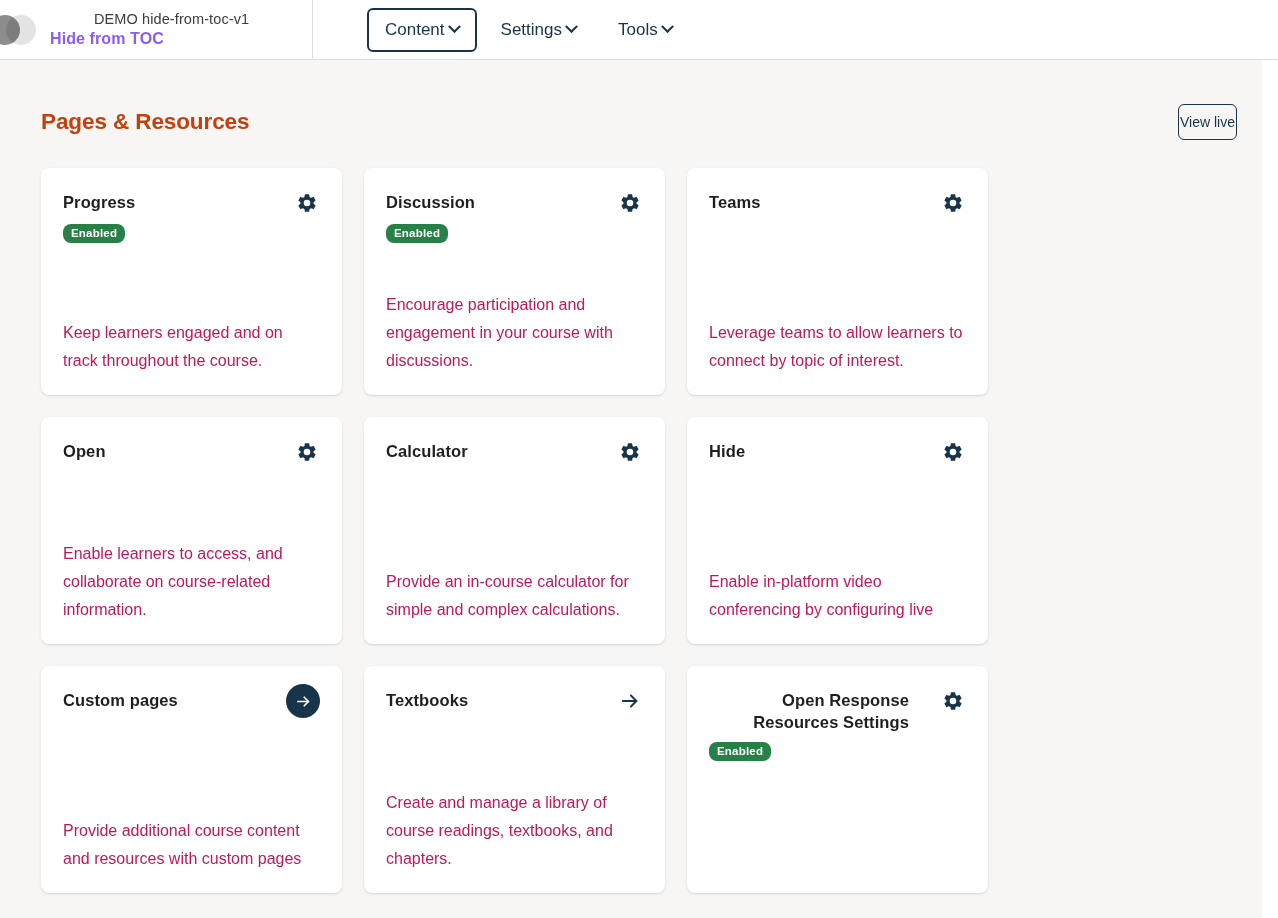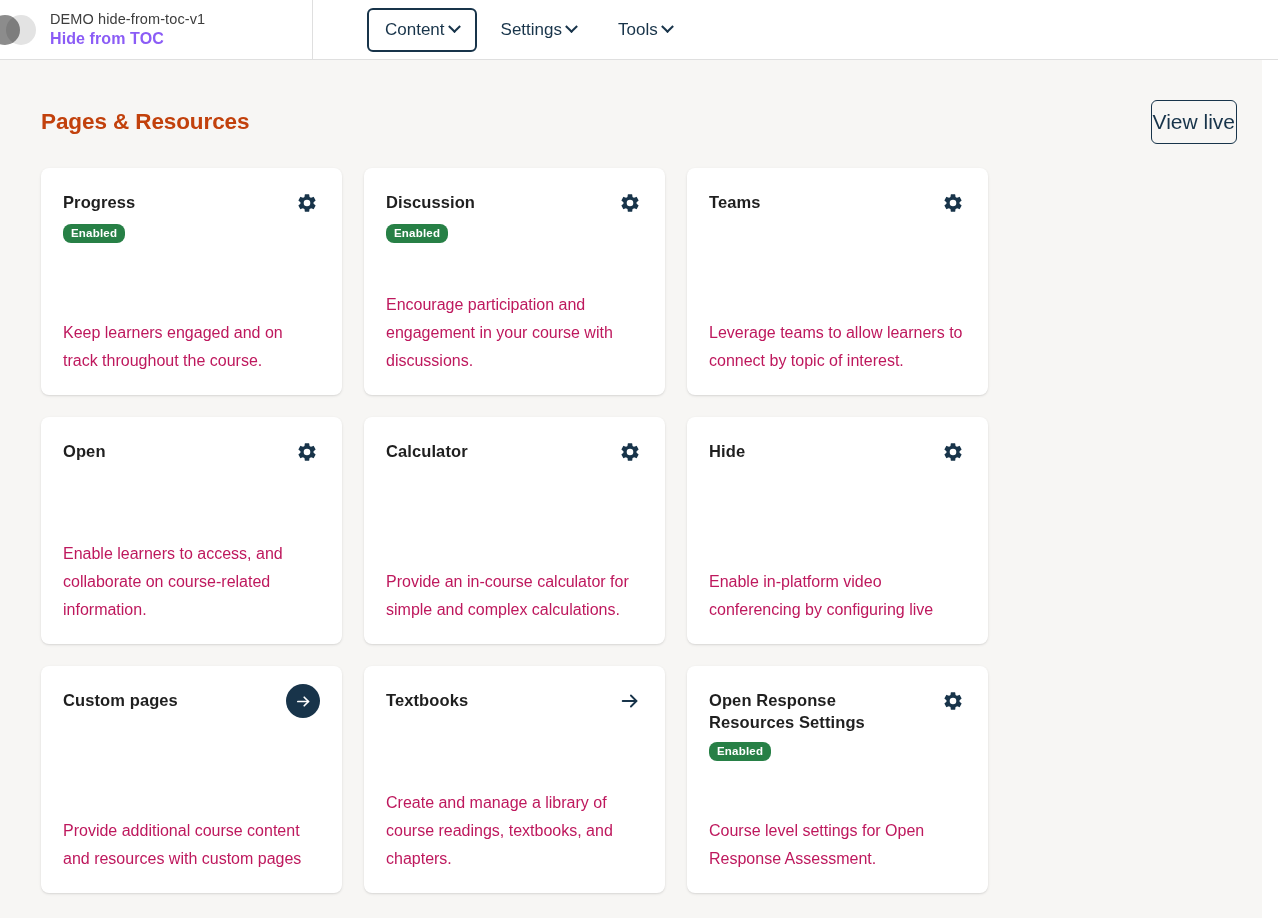--- a/index.html
+++ b/index.html
@@ -55,20 +55,21 @@
 
   .brand-text {
     margin-left: 14px;
     line-height: 1.25;
   }
   .brand-sub {
     font-size: 14.5px;
     color: #3d3d3d;
     font-weight: 400;
     letter-spacing: 0.1px;
+    margin-left: 44px;
   }
   .brand-title {
     font-size: 16px;
     color: #8b5cf6;
     font-weight: 700;
     margin-top: 1px;
     letter-spacing: 0.1px;
   }
 
   .nav {
@@ -123,21 +124,21 @@
 
   .page-title {
     font-size: 22.5px;
     font-weight: 700;
     color: #c2410c;
     letter-spacing: -0.1px;
     padding-top: 16px;
   }
 
   .view-live {
-    font-size: 21px;
+    font-size: 14px;
     color: #18344a;
     background: transparent;
     border: 1.5px solid #18344a;
     border-radius: 6px;
     padding: 9px 1px;
     cursor: pointer;
     font-family: inherit;
     margin-top: 16px;
   }
 
@@ -159,20 +160,21 @@
     flex-direction: column;
     position: relative;
     cursor: pointer;
   }
 
   .card-top {
     display: flex;
     align-items: flex-start;
     justify-content: space-between;
     gap: 20px;
+    text-align: right;
   }
 
   .card-title {
     font-size: 16.5px;
     font-weight: 700;
     color: #1f1f1f;
     line-height: 1.32;
     letter-spacing: 0.1px;
     max-width: 200px;
   }
@@ -371,18 +373,17 @@
       <div class="card">
         <div class="card-top">
           <div class="card-title">Open Response Resources Settings</div>
           <button class="icon-btn">
             <svg width="22" height="22" viewBox="0 0 24 24" fill="#18344a">
               <path d="M19.14 12.94a7.43 7.43 0 0 0 .06-.94 7.43 7.43 0 0 0-.06-.94l2.03-1.58a.49.49 0 0 0 .12-.61l-1.92-3.32a.49.49 0 0 0-.59-.22l-2.39.96a7.03 7.03 0 0 0-1.62-.94l-.36-2.54a.48.48 0 0 0-.48-.41h-3.84a.48.48 0 0 0-.48.41l-.36 2.54c-.59.24-1.13.56-1.62.94l-2.39-.96a.49.49 0 0 0-.59.22L2.73 8.87a.49.49 0 0 0 .12.61l2.03 1.58c-.04.31-.06.63-.06.94 0 .31.02.63.06.94l-2.03 1.58a.49.49 0 0 0-.12.61l1.92 3.32c.12.22.37.3.59.22l2.39-.96c.5.38 1.03.7 1.62.94l.36 2.54c.04.24.24.41.48.41h3.84c.24 0 .44-.17.48-.41l.36-2.54c.59-.24 1.12-.56 1.62-.94l2.39.96c.22.08.47 0 .59-.22l1.92-3.32a.49.49 0 0 0-.12-.61l-2.03-1.58zM12 15.6A3.6 3.6 0 1 1 12 8.4a3.6 3.6 0 0 1 0 7.2z"></path>
             </svg>
           </button>
         </div>
         <span class="badge">Enabled</span>
-        <div class="card-desc">Course level settings for Open Response Assessment.</div>
       </div>
     </div>
 
   <div class="scroll-gutter"></div>
 </div>
 
 </body></html>

